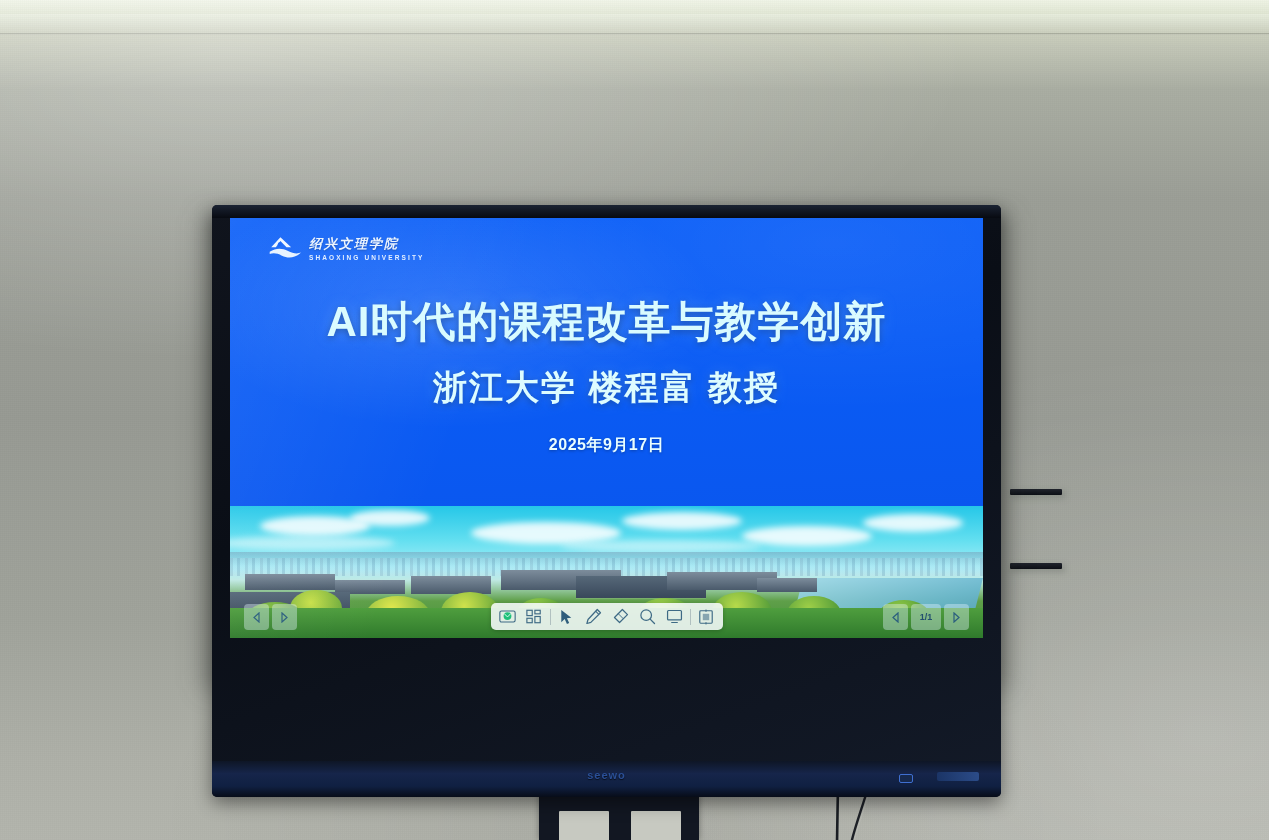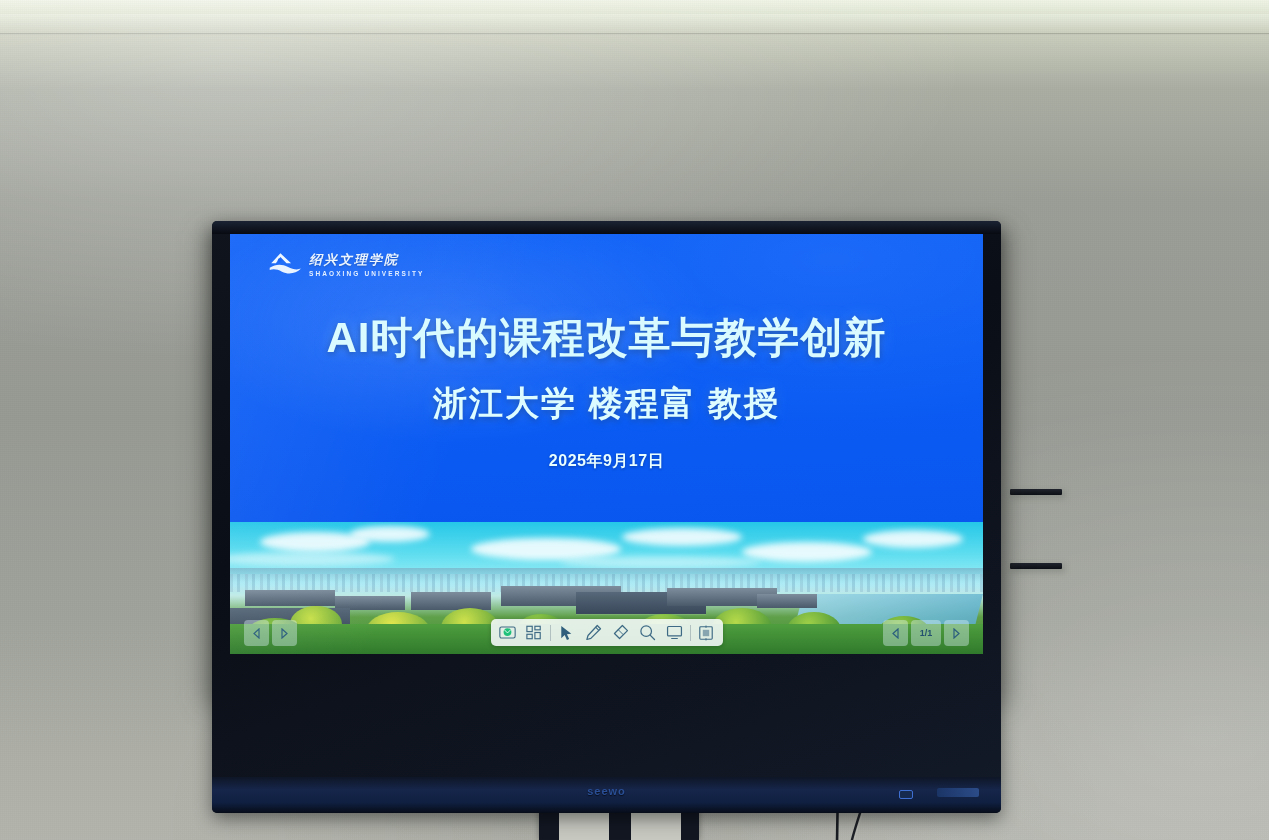--- a/index.html
+++ b/index.html
@@ -58,21 +58,21 @@
   }
   .plate-cut {
     position:absolute; top:20px; width:50px; height:34px;
     background:#c7c9c1; border-radius:1px;
   }
   #plate-cut-l { left:20px; }
   #plate-cut-r { left:92px; }
 
   
   #tv {
-    position:absolute; left:212px; top:221px; width:789px; height:592px;
+    position:absolute; left:212px; top:205px; width:789px; height:592px;
   }
   #tv-shadow {
     position:absolute; left:-10px; top:8px; width:808px; height:478px;
     background:rgba(40,44,40,.30);
     filter:blur(12px); border-radius:8px;
   }
   #tv-body {
     position:absolute; inset:0;
     background:linear-gradient(160deg,#10141d 0%,#0a0e16 40%,#131a28 100%);
     border-radius:5px;

